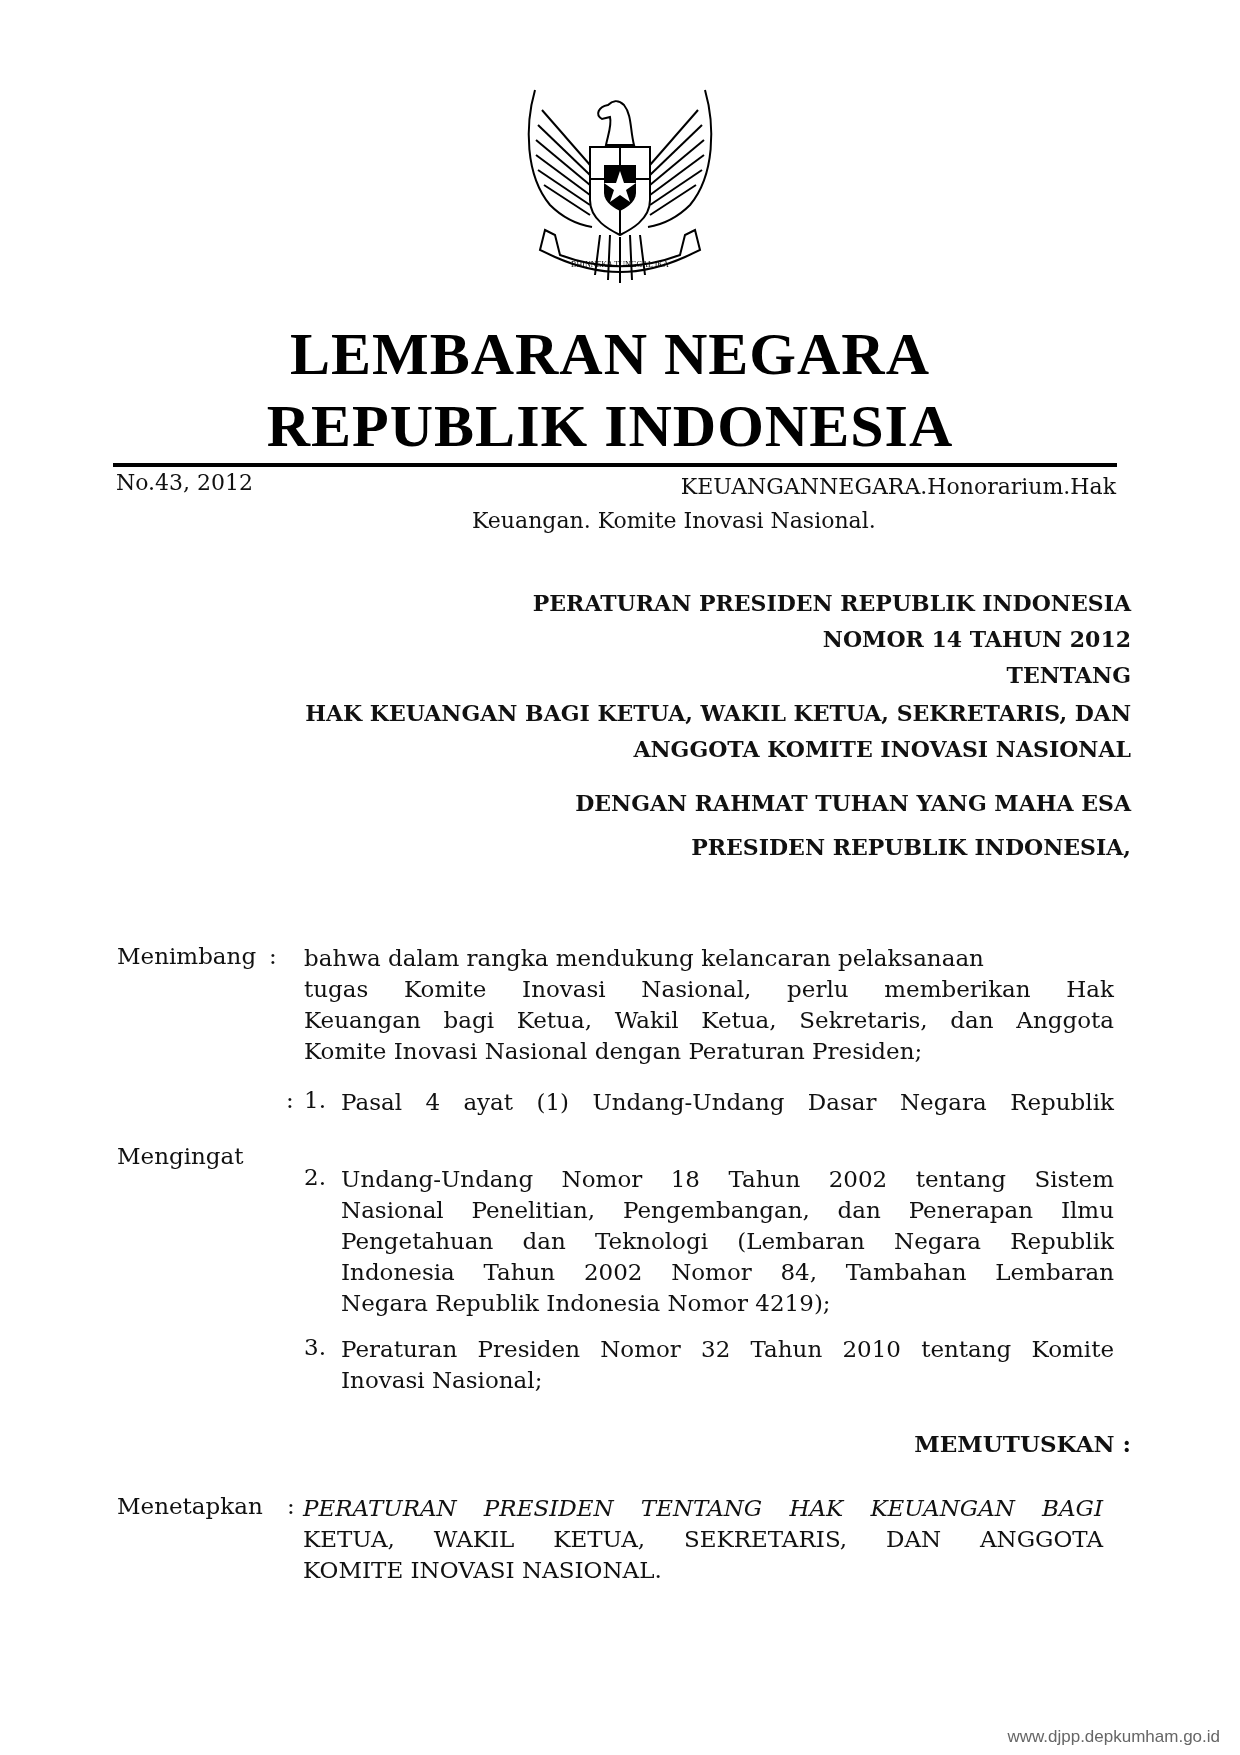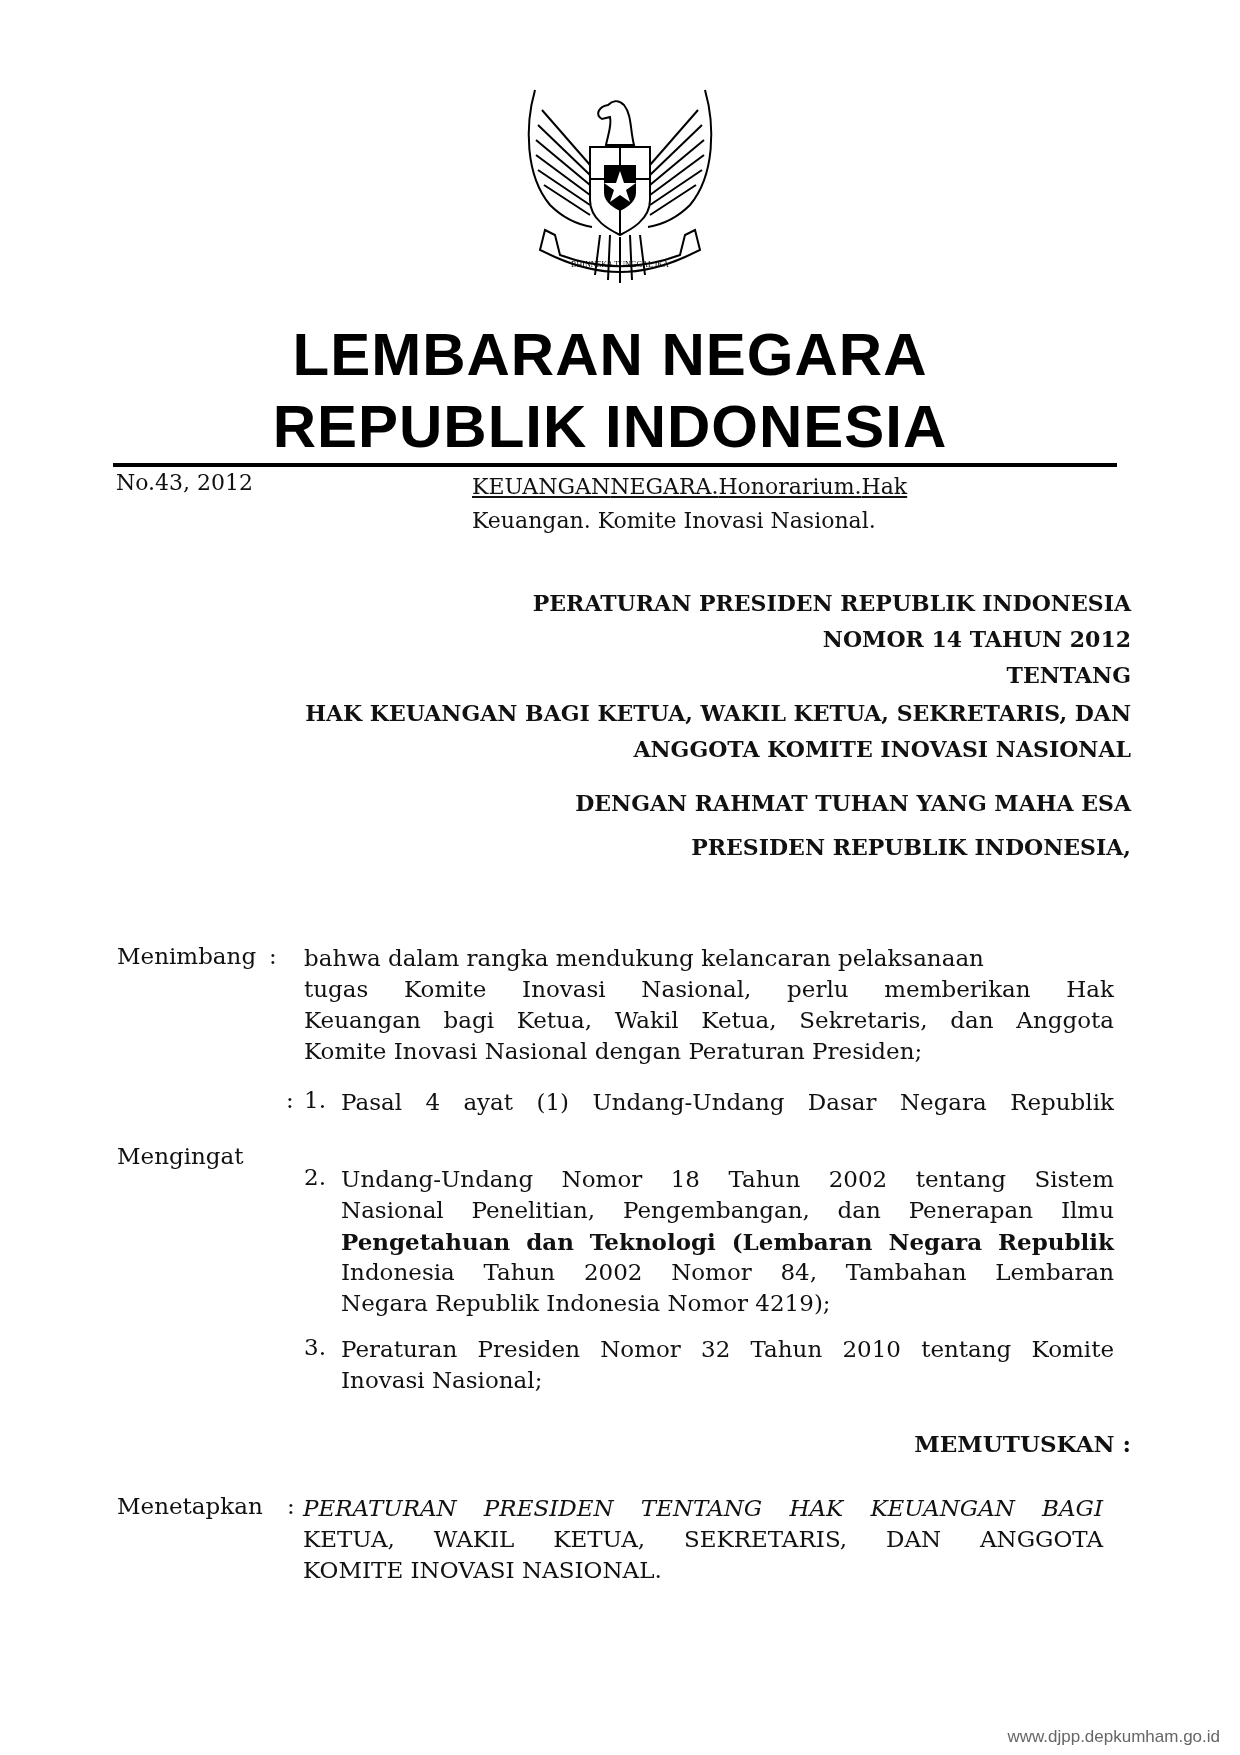--- a/index.html
+++ b/index.html
@@ -1,25 +1,25 @@
 <!DOCTYPE html>
 <html><head>
   <meta charset="utf-8">
   <style>
     html, body { margin: 0; padding: 0; background: #ffffff; }
     body { width: 1240px; height: 1755px; position: relative; overflow: hidden; color: #111; font-family: "DejaVu Serif", serif; }
     .page { position: absolute; left: 0; top: 0; width: 1240px; height: 1755px; }
     .emblem { position: absolute; left: 520px; top: 85px; width: 200px; height: 210px; }
-    .masthead { position: absolute; left: 100px; width: 1020px; text-align: center; font-family: Liberation Sans, sans-serif; font-weight: bold; color: #000; font-size: 60px; letter-spacing: 1px; }
+    .masthead { position: absolute; left: 100px; width: 1020px; text-align: center; font-family: Liberation Serif, serif; font-weight: bold; color: #000; font-size: 60px; letter-spacing: 1px; }
     .mast1 { top: 320px; }
     .mast2 { top: 392px; }
     .rule { position: absolute; left: 113px; top: 463px; width: 1004px; height: 4px; background: #000; }
     .issue-no { position: absolute; left: 116px; top: 470px; font-size: 22px; }
     .subject { position: absolute; left: 472px; top: 470px; width: 644px; font-size: 22px; line-height: 34px; text-align: justify; text-align-last: left; }
-    .subject .l1 { display: flex; justify-content: flex-start; text-decoration: underline; }
+    .subject .l1 { display: flex; justify-content: flex-end; }
     .center { position: absolute; left: 91px; width: 1040px; text-align: right; font-size: 22px; font-weight: bold; }
     .label { position: absolute; left: 117px; font-size: 23px; }
     .colon { position: absolute; font-size: 23px; }
     .para { position: absolute; font-size: 23px; line-height: 31px; text-align: justify; }
     .just-line { display: flex; justify-content: space-between; }
     .num { position: absolute; font-size: 23px; }
     .footer-url { position: absolute; right: 20px; top: 1727px; font-family: "Liberation Sans", sans-serif; font-size: 17px; color: #666; }
   </style>
 </head>
 <body>
@@ -102,21 +102,21 @@
 
   <div class="num" style="left:304px;top:1087px;">1.</div>
   <div class="para" style="left:341px;top:1087px;width:773px;">
     <div style="text-align-last:justify;">Pasal 4 ayat (1) Undang-Undang Dasar Negara Republik</div>
   </div>
 
   <div class="num" style="left:304px;top:1164px;">2.</div>
   <div class="para" style="left:341px;top:1164px;width:773px;">
     <div style="text-align-last:justify;">Undang-Undang Nomor 18 Tahun 2002 tentang Sistem</div>
     <div style="text-align-last:justify;">Nasional Penelitian, Pengembangan, dan Penerapan Ilmu</div>
-    <div style="text-align-last:justify;font-weight:bold;">Pengetahuan dan Teknologi (Lembaran Negara Republik</div>
+    <div style="text-align-last:justify;">Pengetahuan dan Teknologi (Lembaran Negara Republik</div>
     <div style="text-align-last:justify;">Indonesia Tahun 2002 Nomor 84, Tambahan Lembaran</div>
     <div>Negara Republik Indonesia Nomor 4219);</div>
   </div>
 
   <div class="num" style="left:304px;top:1334px;">3.</div>
   <div class="para" style="left:341px;top:1334px;width:773px;">
     <div style="text-align-last:justify;">Peraturan Presiden Nomor 32 Tahun 2010 tentang Komite</div>
     <div>Inovasi Nasional;</div>
   </div>
 

